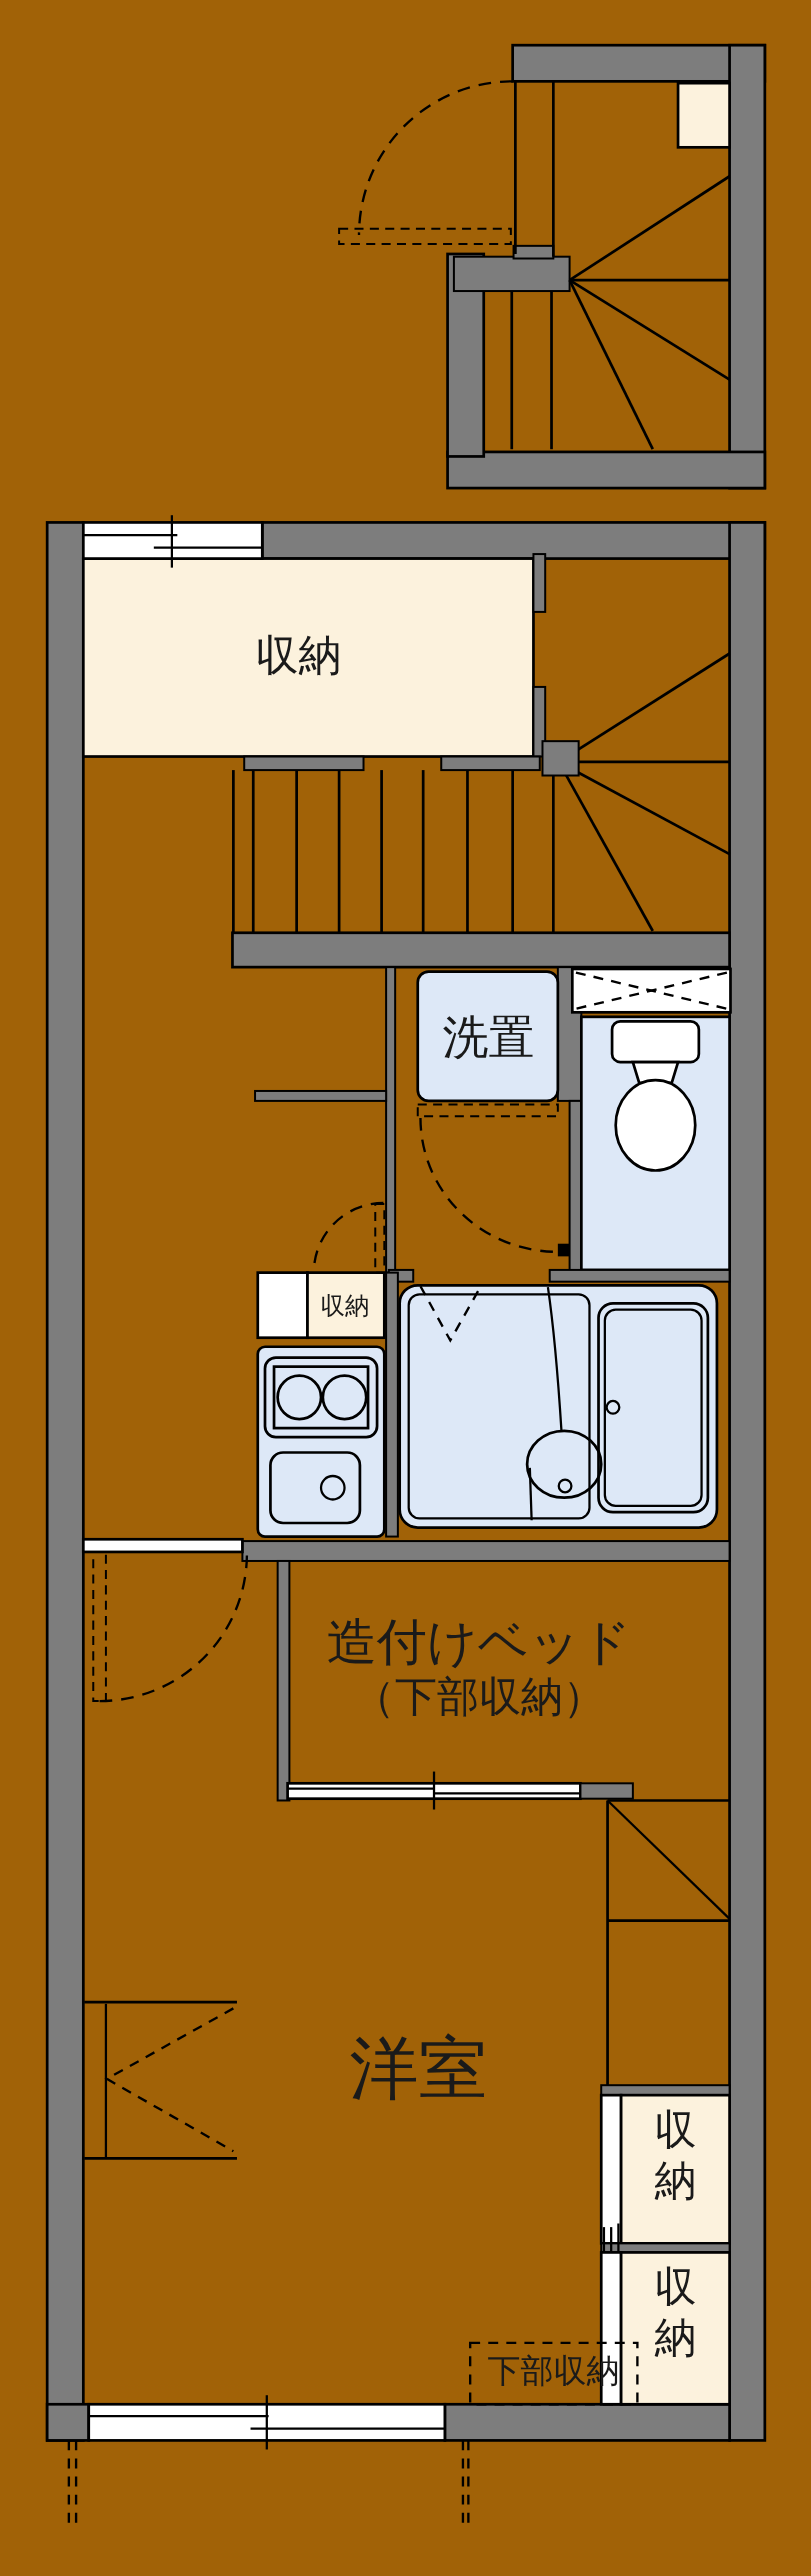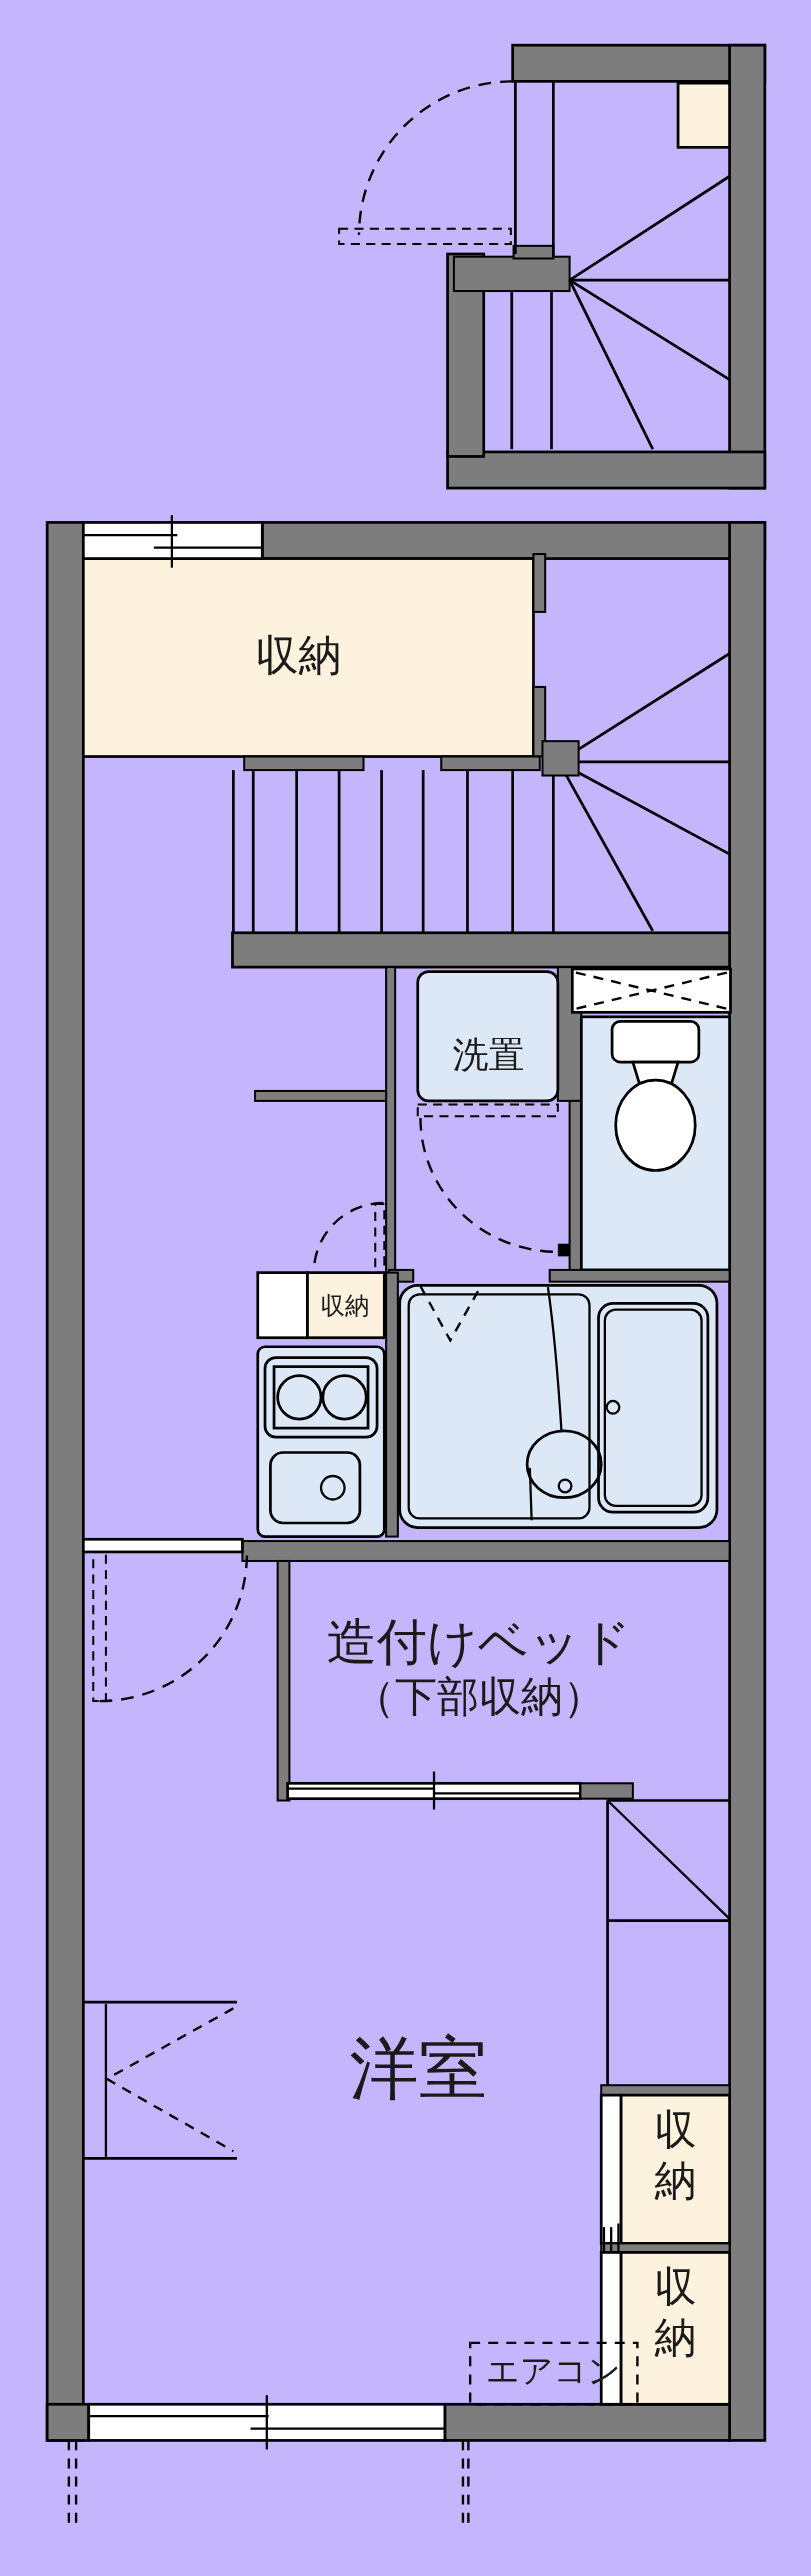--- a/index.html
+++ b/index.html
@@ -1,31 +1,31 @@
 <!DOCTYPE html>
 <html style="--wall: #7d7d7d; --storage: #fcf2dd; --water: #dde8f7; --line: #000000;font-size:14.5px"><head>
 <meta charset="utf-8">
 <style>
   html,body{margin:0;padding:0;background:#ffffff;}
-  #plan{position:relative;width:812px;height:2576px;background:#c4b5fd;overflow:hidden;
+  #plan{position:relative;width:812px;height:2576px;background:#a16207;overflow:hidden;
         font-family:"DejaVu Sans","Liberation Sans",sans-serif;}
   svg{position:absolute;left:0;top:0;}
   .wall{fill:var(--wall);stroke:var(--line);stroke-width:3;}
   .wallt{fill:var(--wall);stroke:var(--line);stroke-width:2.2;}
   .beige{fill:var(--storage);stroke:var(--line);stroke-width:3;}
   .blue{fill:var(--water);stroke:var(--line);stroke-width:3;}
   .white{fill:#fff;stroke:var(--line);stroke-width:3;}
   .ln{stroke:var(--line);stroke-width:2.5;fill:none;}
   .ln3{stroke:var(--line);stroke-width:3;fill:none;}
   .dash{fill:none;stroke:var(--line);stroke-width:2.6;stroke-dasharray:14 10;}
   .dashrect{fill:none;stroke:var(--line);stroke-width:2.2;stroke-dasharray:10 7;}
   .dashx{fill:none;stroke:var(--line);stroke-width:2.6;stroke-dasharray:11 9;}
   .lbl{position:absolute;color:#1a1a1a;text-align:center;white-space:nowrap;}
   .lbl-storage-big{left:208px;top:630px;width:181px;font-size:43px;line-height:51px;}
-  .lbl-washer{left:416px;top:1016px;width:145px;font-size:36px;line-height:43px;margin-top:17px;}
+  .lbl-washer{left:416px;top:1016px;width:145px;font-size:46px;line-height:43px;}
   .lbl-storage-small{left:300px;top:1291px;width:90px;font-size:24.4px;line-height:29px;}
   .lbl-bed1{left:280px;top:1618px;width:398px;font-size:50px;line-height:49px;}
   .lbl-bed2{left:280px;top:1672px;width:398px;font-size:42px;line-height:49px;}
   .lbl-room{left:283px;top:2030px;width:271px;font-size:69px;line-height:76px;}
   .lbl-size{left:242px;top:2115px;width:362px;font-size:43px;line-height:51px;}
   .lbl-aircon{left:476px;top:2352px;width:155px;font-size:33px;line-height:38px;}
   .lbl-closet{width:51px;font-size:42px;line-height:51px;white-space:normal;word-break:break-all;}
   .lbl-closet1{left:650px;top:2104px;}
   .lbl-closet2{left:650px;top:2261px;}
 </style>
@@ -211,17 +211,17 @@
     <line x1="518" y1="2700" x2="518" y2="2800" class="dashx"></line>
   </g>
 </svg>
 
   <div class="lbl lbl-storage-big">収納</div>
   <div class="lbl lbl-washer">洗置</div>
   <div class="lbl lbl-storage-small">収納</div>
   <div class="lbl lbl-bed1">造付けベッド</div>
   <div class="lbl lbl-room">洋室</div>
   <div class="lbl lbl-bed2">（下部収納）</div>
-  <div class="lbl lbl-aircon">エアコン</div>
+  <div class="lbl lbl-aircon">下部収納</div>
   <div class="lbl lbl-closet lbl-closet1">収納</div>
   <div class="lbl lbl-closet lbl-closet2">収納</div>
 </div>
 
 
 </body></html>

